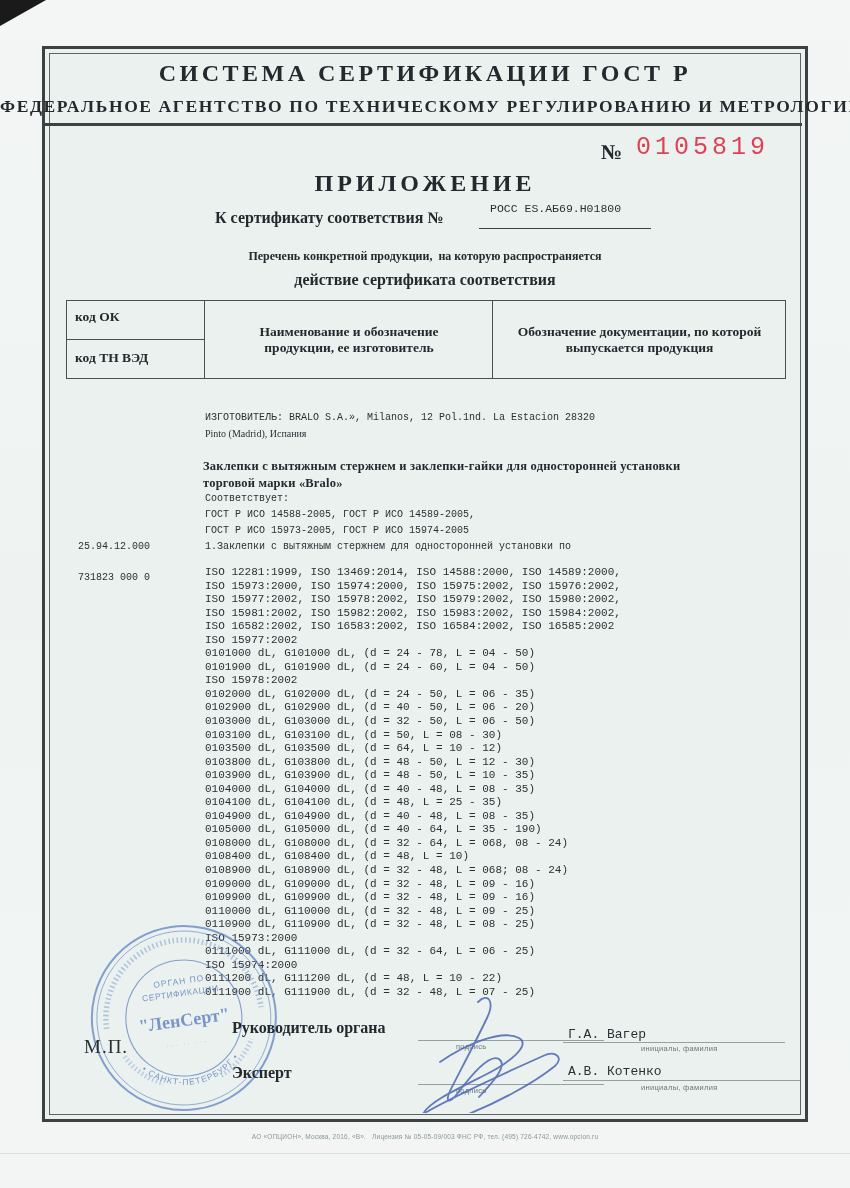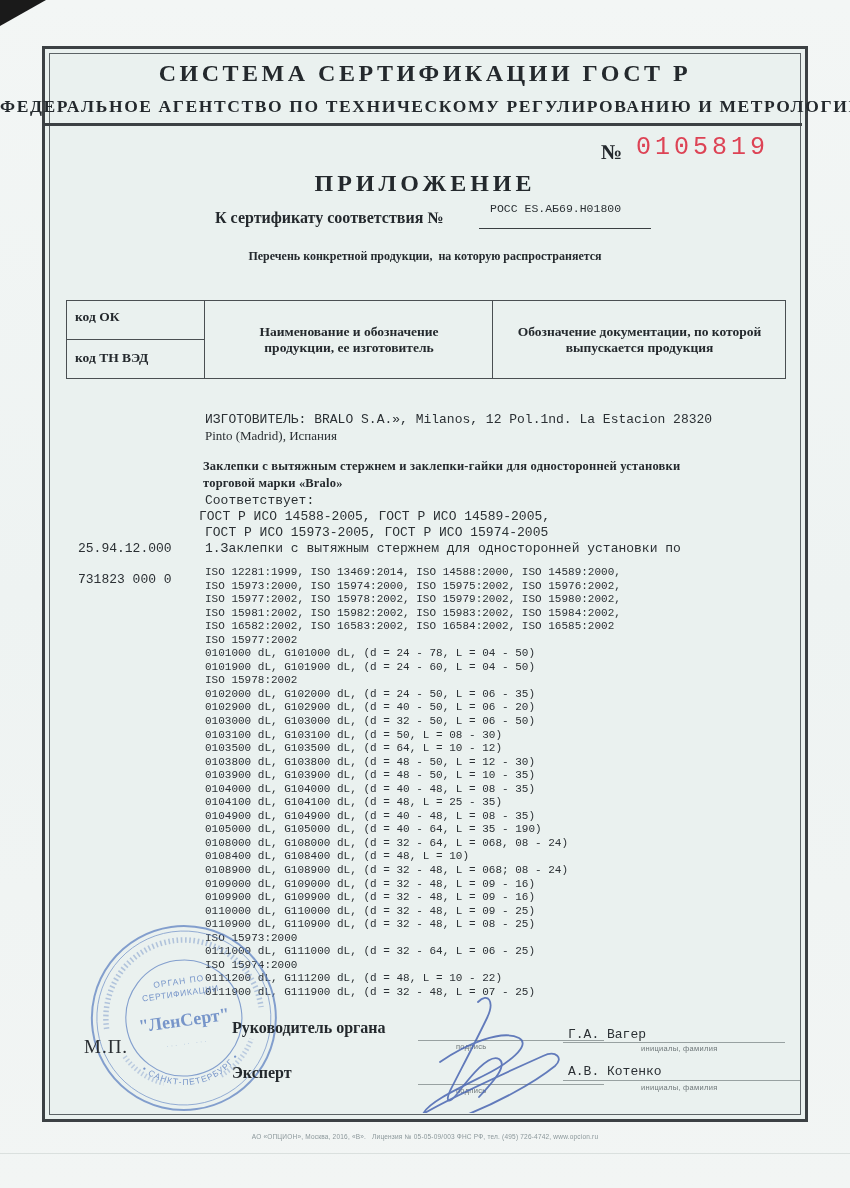--- a/index.html
+++ b/index.html
@@ -41,21 +41,21 @@
   .tbl{position:absolute;left:66px;top:300px;width:718px;height:77px;border:1px solid #4a4f52;background:transparent;}
   .tbl .cell{position:absolute;font-size:13.5px;font-weight:bold;box-sizing:border-box;}
   .cell-ok{left:0;top:0;width:138px;height:39px;border-right:1px solid #4a4f52;border-bottom:1px solid #4a4f52;padding:8px 0 0 8px;}
   .cell-tnved{left:0;top:39px;width:138px;height:38px;border-right:1px solid #4a4f52;padding:10px 0 0 8px;}
   .cell-product{left:139px;top:0;width:287px;height:77px;border-right:1px solid #4a4f52;
     display:flex;align-items:center;justify-content:center;text-align:center;padding:0 24px;}
   .cell-docs{left:427px;top:0;right:0;height:77px;
     display:flex;align-items:center;justify-content:center;text-align:center;padding:0 13px;}
 
   
-  .bodyline{font-size:13px;}
+  .bodyline{font-size:10px;}
   .prodline{font-size:12.5px;font-weight:bold;letter-spacing:0.2px;}
   .listing{position:absolute;left:205px;top:566px;font-size:11px;line-height:13.55px;}
   .listing div{white-space:pre;height:13.55px;}
 
   
   .role{font-size:16px;}
   .sig-line{position:absolute;height:0;border-bottom:1px solid #98a1a1;}
   .tiny-label{font-size:7.5px;color:#6d7678;letter-spacing:0.3px;}
   .sig-name{font-size:13px;}
 
@@ -83,34 +83,35 @@
   <div class="abs serif b num-sign">№</div>
   <div class="abs mono num-digits">0105819</div>
 
   <div class="abs center serif b doc-heading">ПРИЛОЖЕНИЕ</div>
 
   <div class="abs serif b cert-label">К сертификату соответствия №</div>
   <div class="abs mono cert-number">РОСС ES.АБ69.Н01800</div>
   <div class="cert-underline"></div>
 
   <div class="abs center serif b subtitle1">Перечень конкретной продукции,  на которую распространяется</div>
+  <div class="abs center serif b subtitle2">действие сертификата соответствия</div>
 
   <div class="tbl">
     <div class="cell cell-ok serif">код ОК</div>
     <div class="cell cell-tnved serif">код ТН ВЭД</div>
     <div class="cell cell-product serif">Наименование и обозначение продукции, ее изготовитель</div>
     <div class="cell cell-docs serif">Обозначение документации, по которой выпускается продукция</div>
   </div>
 
   <div class="abs mono bodyline" style="left:205px;top:412px;">ИЗГОТОВИТЕЛЬ: BRALO S.A.», Milanos, 12 Pol.1nd. La Estacion 28320</div>
   <div class="abs mono bodyline" style="left:205px;top:428px;font-family:Liberation Serif, serif;">Pinto (Madrid), Испания</div>
   <div class="abs serif prodline" style="left:203px;top:459px;">Заклепки с вытяжным стержнем и заклепки-гайки для односторонней установки</div>
   <div class="abs serif prodline" style="left:203px;top:476px;">торговой марки «Bralo»</div>
   <div class="abs mono bodyline" style="left:205px;top:493px;">Соответствует:</div>
-  <div class="abs mono bodyline" style="left:199px;top:509px;">ГОСТ Р ИСО 14588-2005, ГОСТ Р ИСО 14589-2005,</div>
+  <div class="abs mono bodyline" style="left:205px;top:509px;">ГОСТ Р ИСО 14588-2005, ГОСТ Р ИСО 14589-2005,</div>
   <div class="abs mono bodyline" style="left:205px;top:525px;">ГОСТ Р ИСО 15973-2005, ГОСТ Р ИСО 15974-2005</div>
   <div class="abs mono bodyline" style="left:205px;top:541px;">1.Заклепки с вытяжным стержнем для односторонней установки по</div>
 
   <div class="abs mono bodyline" style="left:78px;top:541px;">25.94.12.000</div>
   <div class="abs mono bodyline" style="left:78px;top:572px;">731823 000 0</div>
 
   <div class="listing mono">
 
   <div>ISO 12281:1999, ISO 13469:2014, ISO 14588:2000, ISO 14589:2000,</div>
       <div>ISO 15973:2000, ISO 15974:2000, ISO 15975:2002, ISO 15976:2002,</div>

